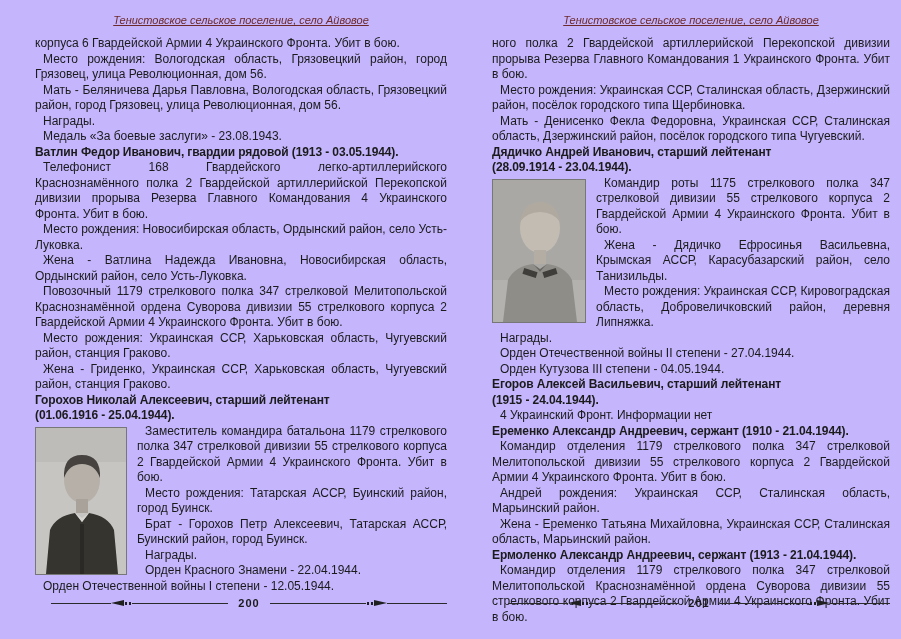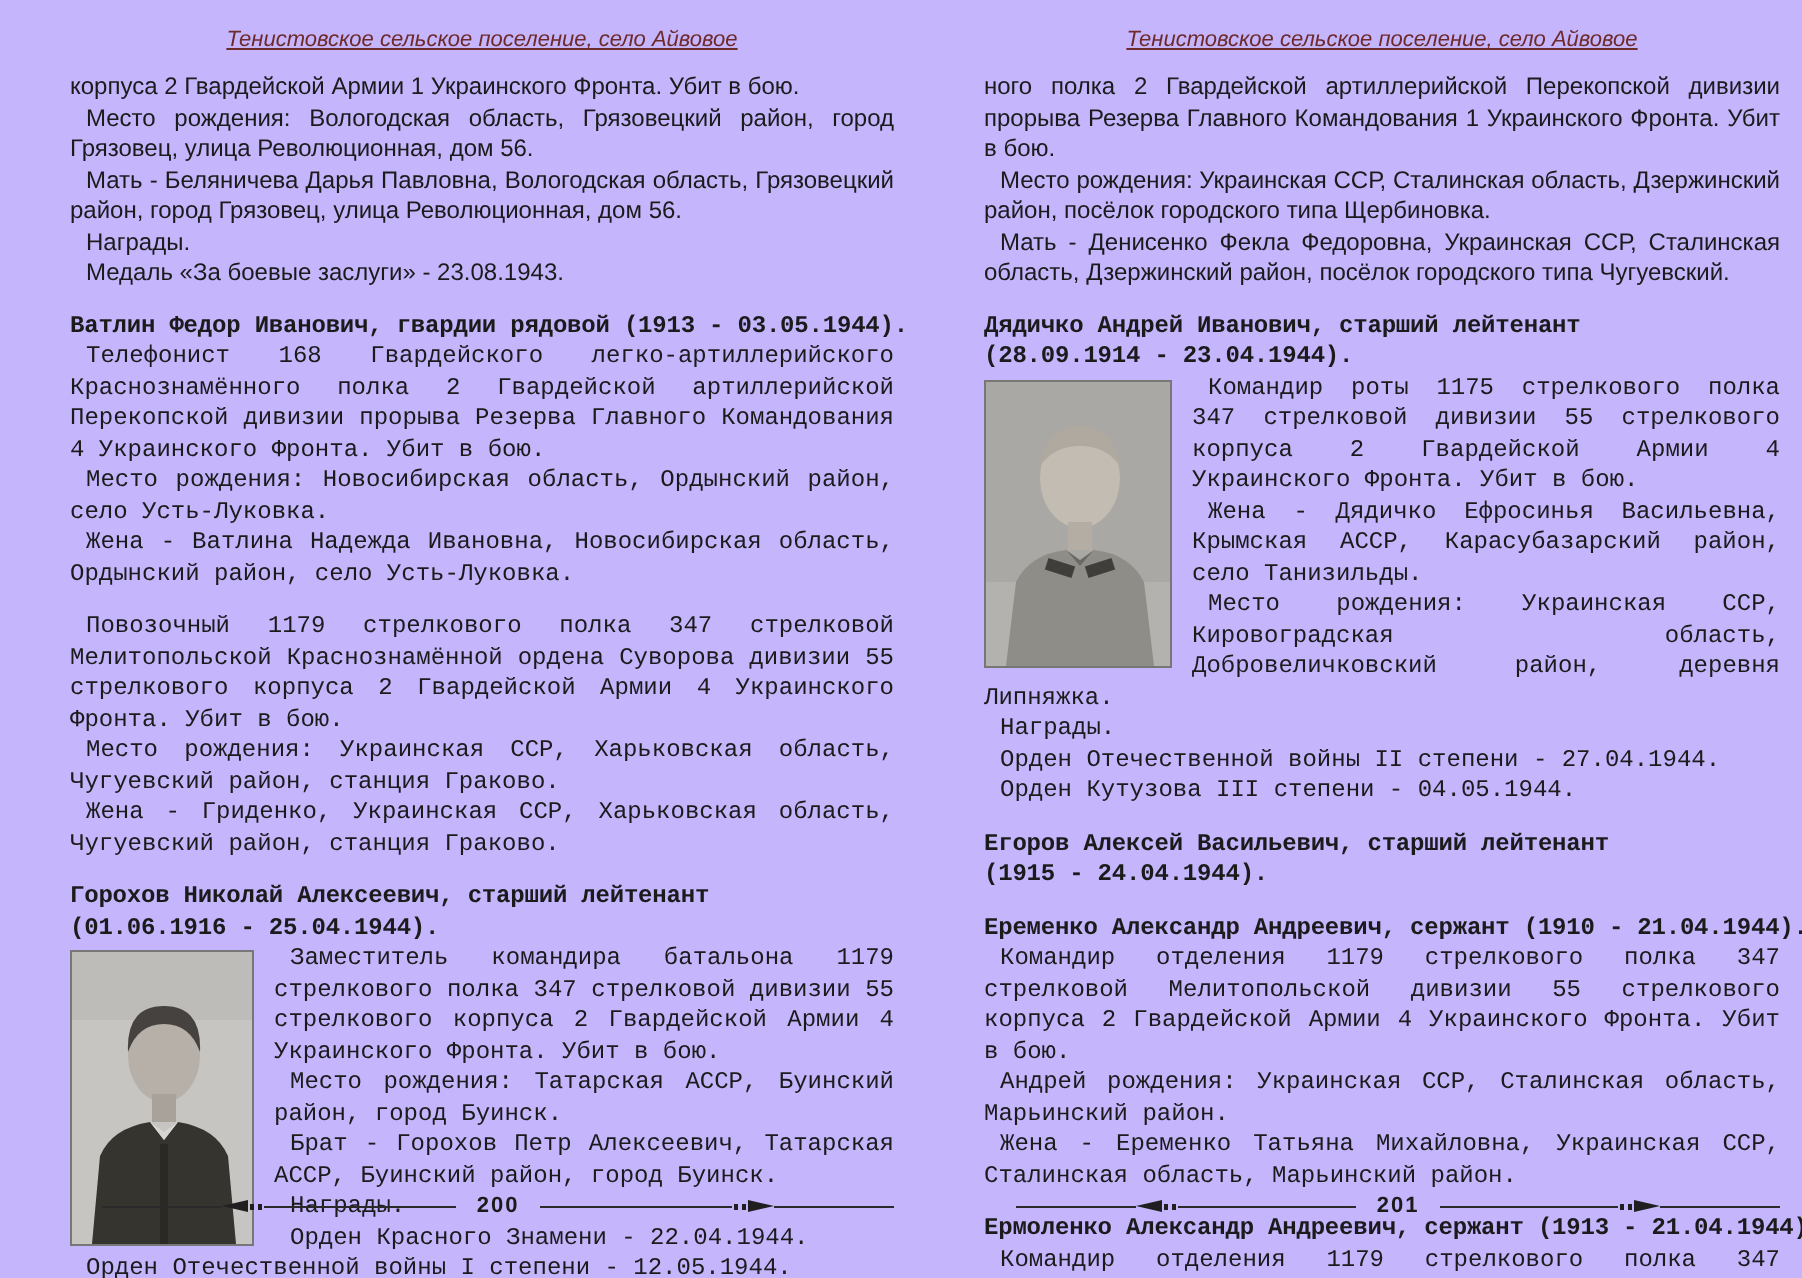--- a/index.html
+++ b/index.html
@@ -31,21 +31,21 @@
 
   .para {
     margin:0;
     font-size:12px;
     line-height:15.5px;
     text-align:justify;
     text-indent:8px;
   }
   .para.flush { text-indent:0; }
 
-  .entry { margin-top:11px; clear:both;font-family:Liberation Mono, monospace; }
+  .entry { clear:both; }
   .eh { font-weight:bold; font-size:12px; line-height:15.5px; letter-spacing:-0.1px; }
   .ehl { white-space:nowrap; }
   .ehl:empty { display:none; }
 
   .entry-body::after { content:""; display:block; clear:both; }
   .photo {
     float:left;
     margin:3px 10px 2px 0;
     line-height:0;
     border:1px solid #777;
@@ -73,21 +73,21 @@
 </style>
 </head>
 <body>
 
 <div class="spread">
 
   <section class="page page-left">
     <div class="running-header">Тенистовское сельское поселение, село Айвовое</div>
 
     <div>
-      <p class="para flush">корпуса 2 Гвардейской Армии 1 Украинского Фронта. Убит в бою.</p>
+      <p class="para flush">корпуса 6 Гвардейской Армии 4 Украинского Фронта. Убит в бою.</p>
       <p class="para">Место рождения: Вологодская область, Грязовецкий район, город Грязовец, улица Революционная, дом 56.</p>
       <p class="para">Мать - Беляничева Дарья Павловна, Вологодская область, Грязовецкий район, город Грязовец, улица Революционная, дом 56.</p>
       <p class="para">Награды.</p>
       <p class="para">Медаль «За боевые заслуги» - 23.08.1943.</p>
     </div>
 
     <article class="entry">
       <div class="eh">
         <div class="ehl">Ватлин Федор Иванович, гвардии рядовой (1913 - 03.05.1944).</div>
 
@@ -184,20 +184,23 @@
         <p class="para">Орден Отечественной войны II степени - 27.04.1944.</p>
         <p class="para">Орден Кутузова III степени - 04.05.1944.</p>
       </div>
     </article>
 
     <article class="entry">
       <div class="eh">
         <div class="ehl">Егоров Алексей Васильевич, старший лейтенант</div>
         <div class="ehl">(1915 - 24.04.1944).</div>
       </div>
+      <div class="entry-body">
+        <p class="para">4 Украинский Фронт. Информации нет</p>
+      </div>
     </article>
 
     <article class="entry">
       <div class="eh">
         <div class="ehl">Еременко Александр Андреевич, сержант (1910 - 21.04.1944).</div>
 
       </div>
       <div class="entry-body">
         <p class="para">Командир отделения 1179 стрелкового полка 347 стрелковой Мелитопольской дивизии 55 стрелкового корпуса 2 Гвардейской Армии 4 Украинского Фронта. Убит в бою.</p>
         <p class="para">Андрей рождения: Украинская ССР, Сталинская область, Марьинский район.</p>

